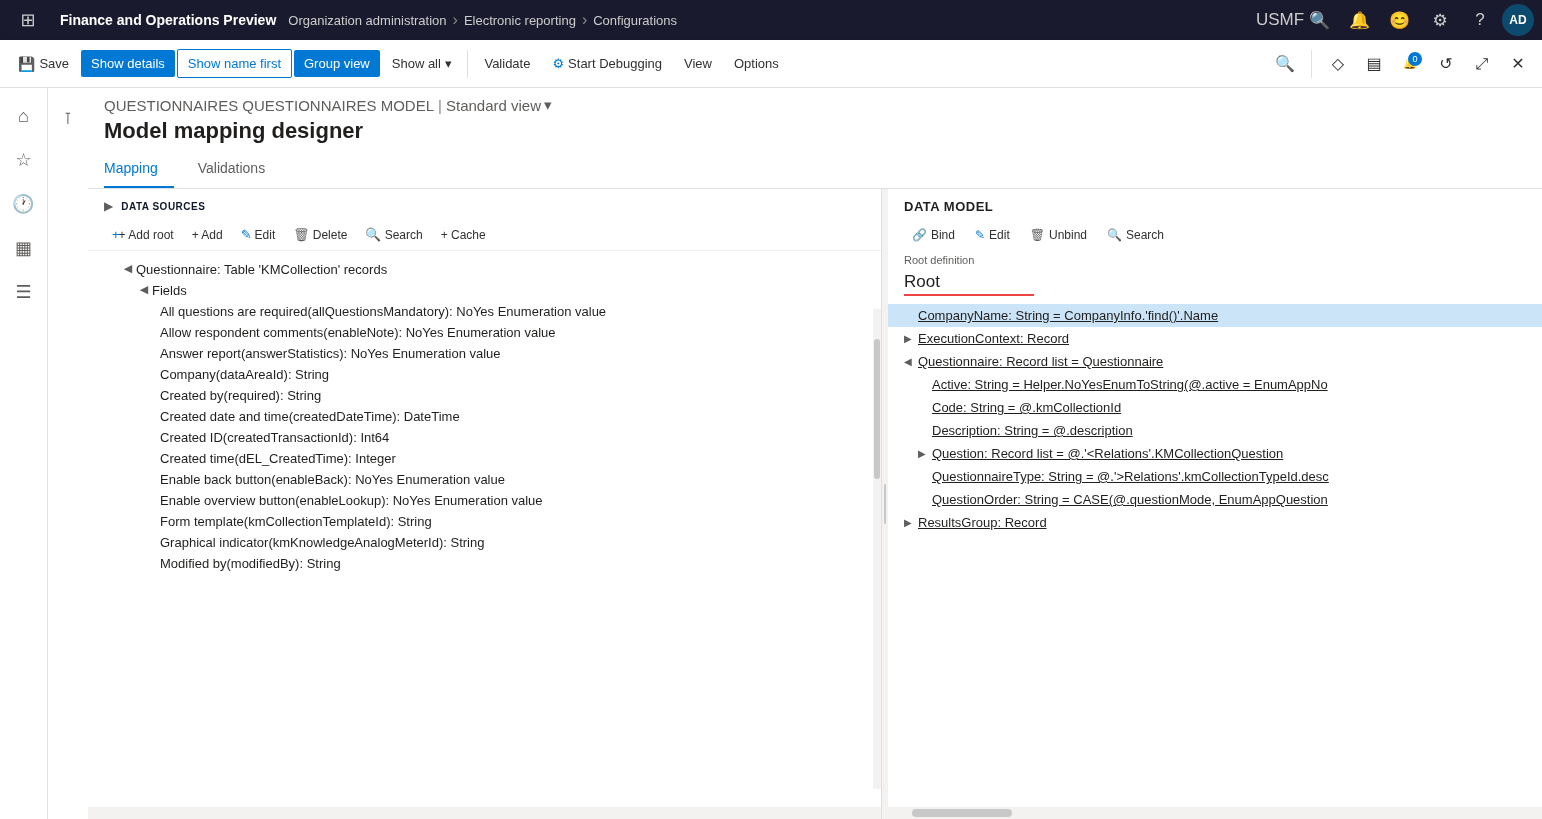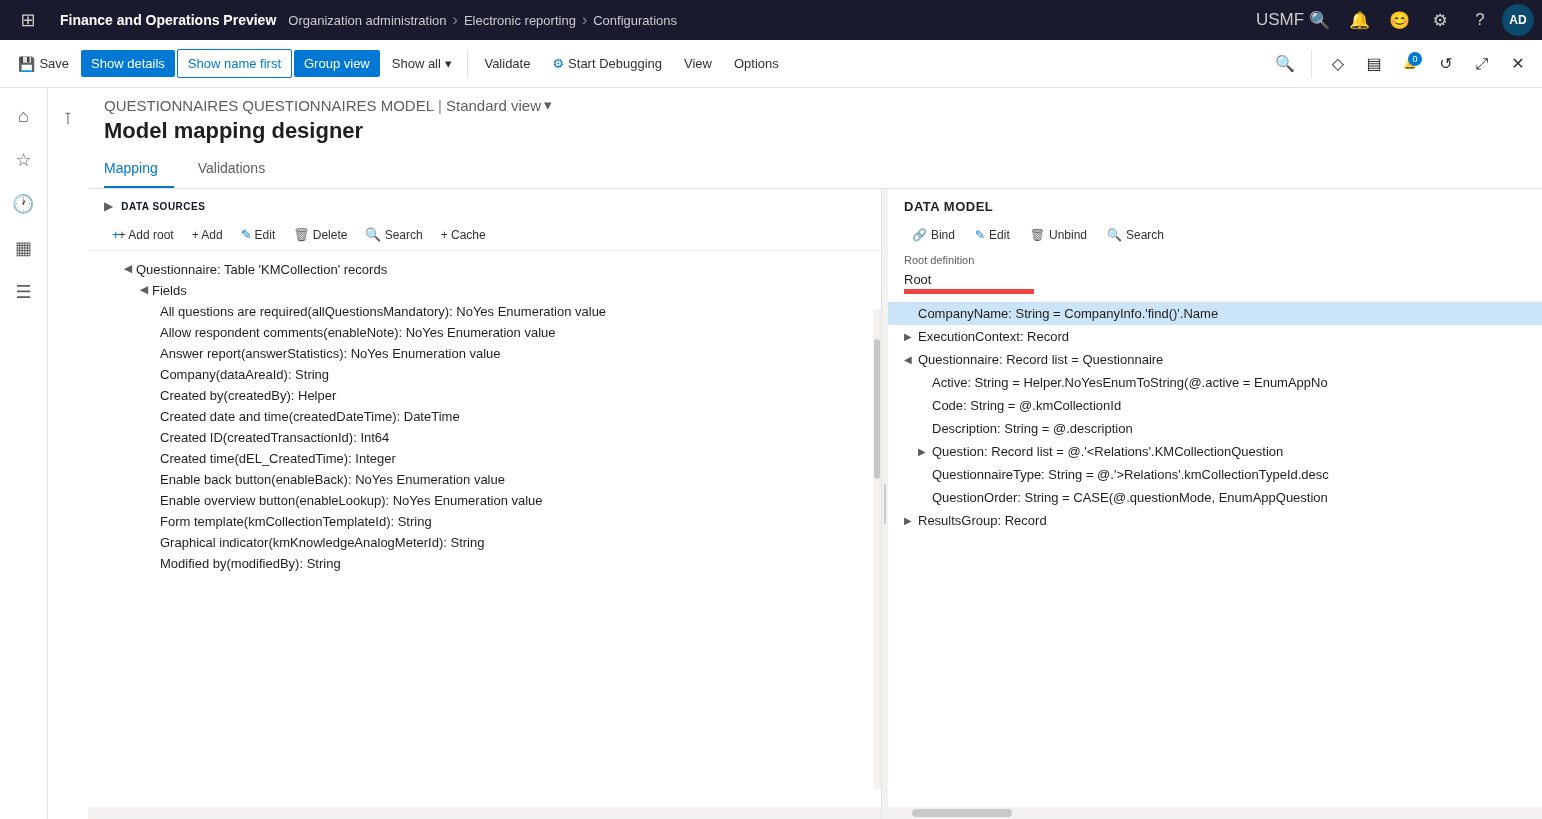--- a/index.html
+++ b/index.html
@@ -240,22 +240,22 @@
       border: none; background: transparent; cursor: pointer;
       color: #323130; border-radius: 2px;
     }
     .root-def {
       padding: 4px 16px 8px 16px;
     }
     .root-def-label {
       font-size: 11px; color: #605e5c; margin-bottom: 4px;
     }
     .root-def-value {
-      border-bottom: 5px solid #ef4444;
-      font-size: 13px; color: #201f1e;
+      border-bottom: 2px solid #ef4444;
+      font-size: 17px; color: #201f1e;
       padding: 2px 0; width: 130px;
     }
     .right-panel-content {
       flex: 1;
       overflow-y: auto;
       overflow-x: hidden;
     }
 
     
     .dm-item {
@@ -267,21 +267,21 @@
       overflow: hidden;
       text-overflow: ellipsis;
     }
     .dm-item.selected {
       background: #cce4f7;
     }
     .dm-item .expand-icon {
       width: 14px; min-width: 14px; font-size: 10px; color: #605e5c;
     }
     .dm-item .dm-label {
-      flex: 1; overflow: hidden; text-overflow: ellipsis;
+      flex: 1; overflow: hidden; text-overflow: ellipsis; text-decoration: underline;
     }
 
     
     .h-scrollbar {
       height: 12px;
       background: #f3f2f1;
       display: flex; align-items: center;
       padding: 0 4px;
     }
     .h-scrollbar-thumb {
@@ -466,21 +466,21 @@
           <div class="tree-item" style="padding-left:72px;">
               <span class="tree-label">Allow respondent comments(enableNote): NoYes Enumeration value</span>
             </div>
           <div class="tree-item" style="padding-left:72px;">
               <span class="tree-label">Answer report(answerStatistics): NoYes Enumeration value</span>
             </div>
           <div class="tree-item" style="padding-left:72px;">
               <span class="tree-label">Company(dataAreaId): String</span>
             </div>
           <div class="tree-item" style="padding-left:72px;">
-              <span class="tree-label">Created by(createdBy): Helper</span>
+              <span class="tree-label">Created by(required): String</span>
             </div>
           <div class="tree-item" style="padding-left:72px;">
               <span class="tree-label">Created date and time(createdDateTime): DateTime</span>
             </div>
           <div class="tree-item" style="padding-left:72px;">
               <span class="tree-label">Created ID(createdTransactionId): Int64</span>
             </div>
           <div class="tree-item" style="padding-left:72px;">
               <span class="tree-label">Created time(dEL_CreatedTime): Integer</span>
             </div>

